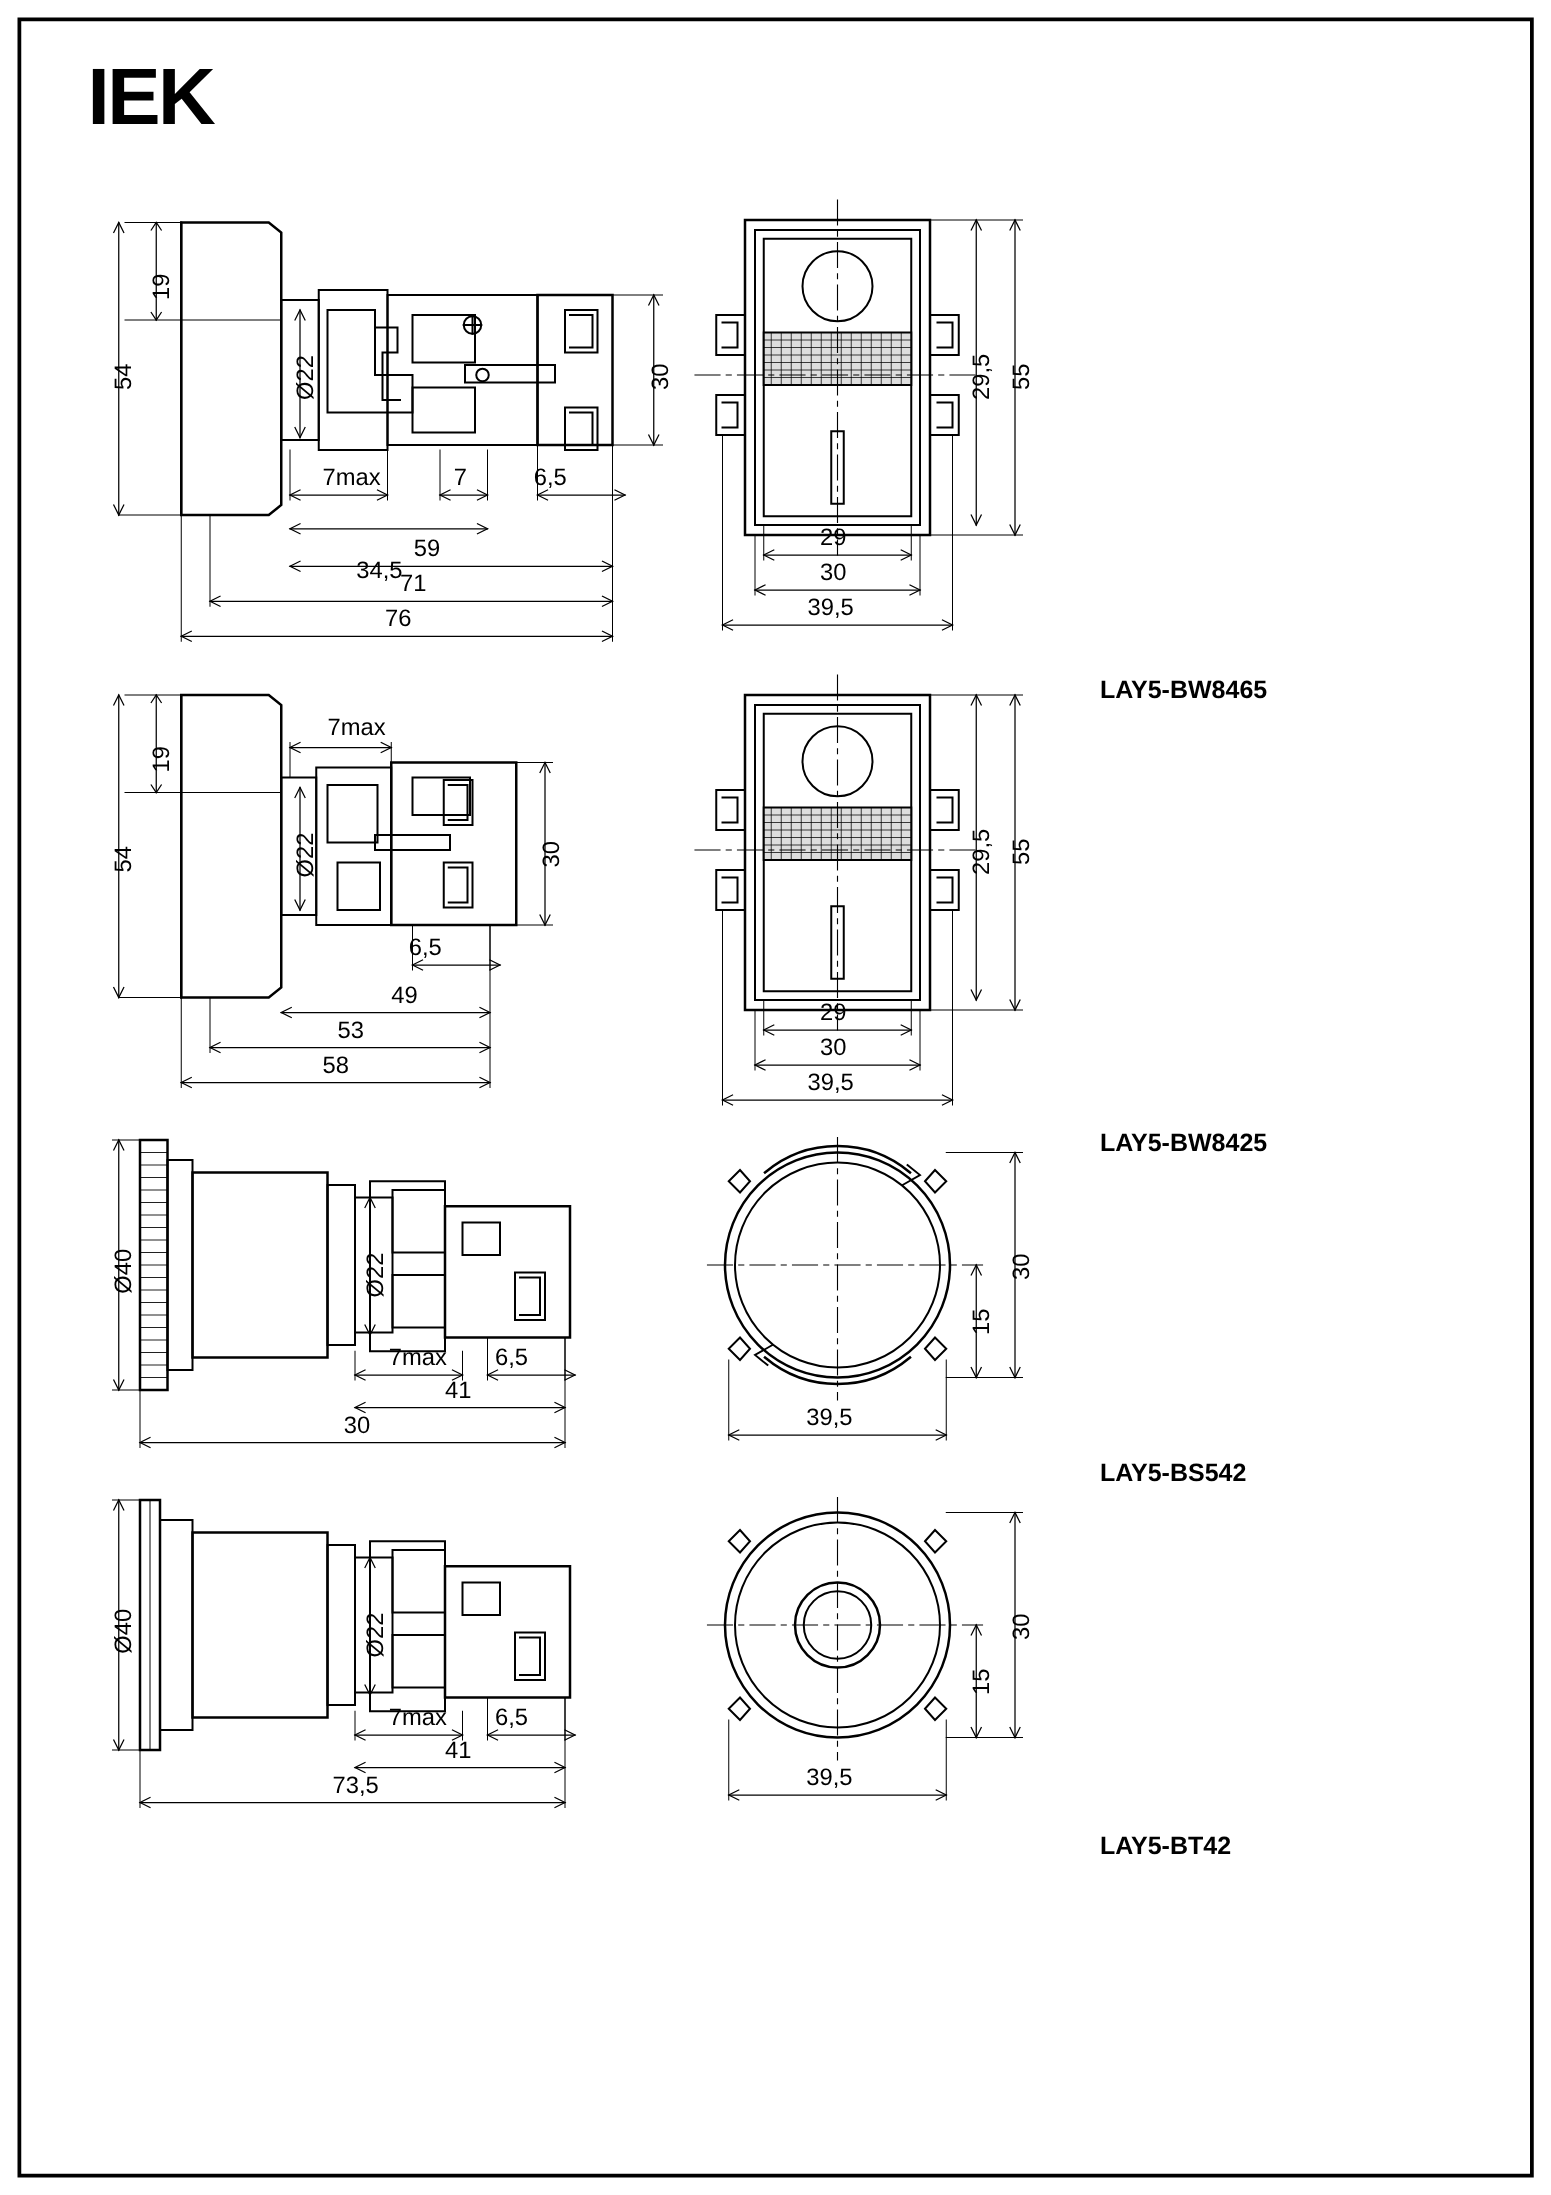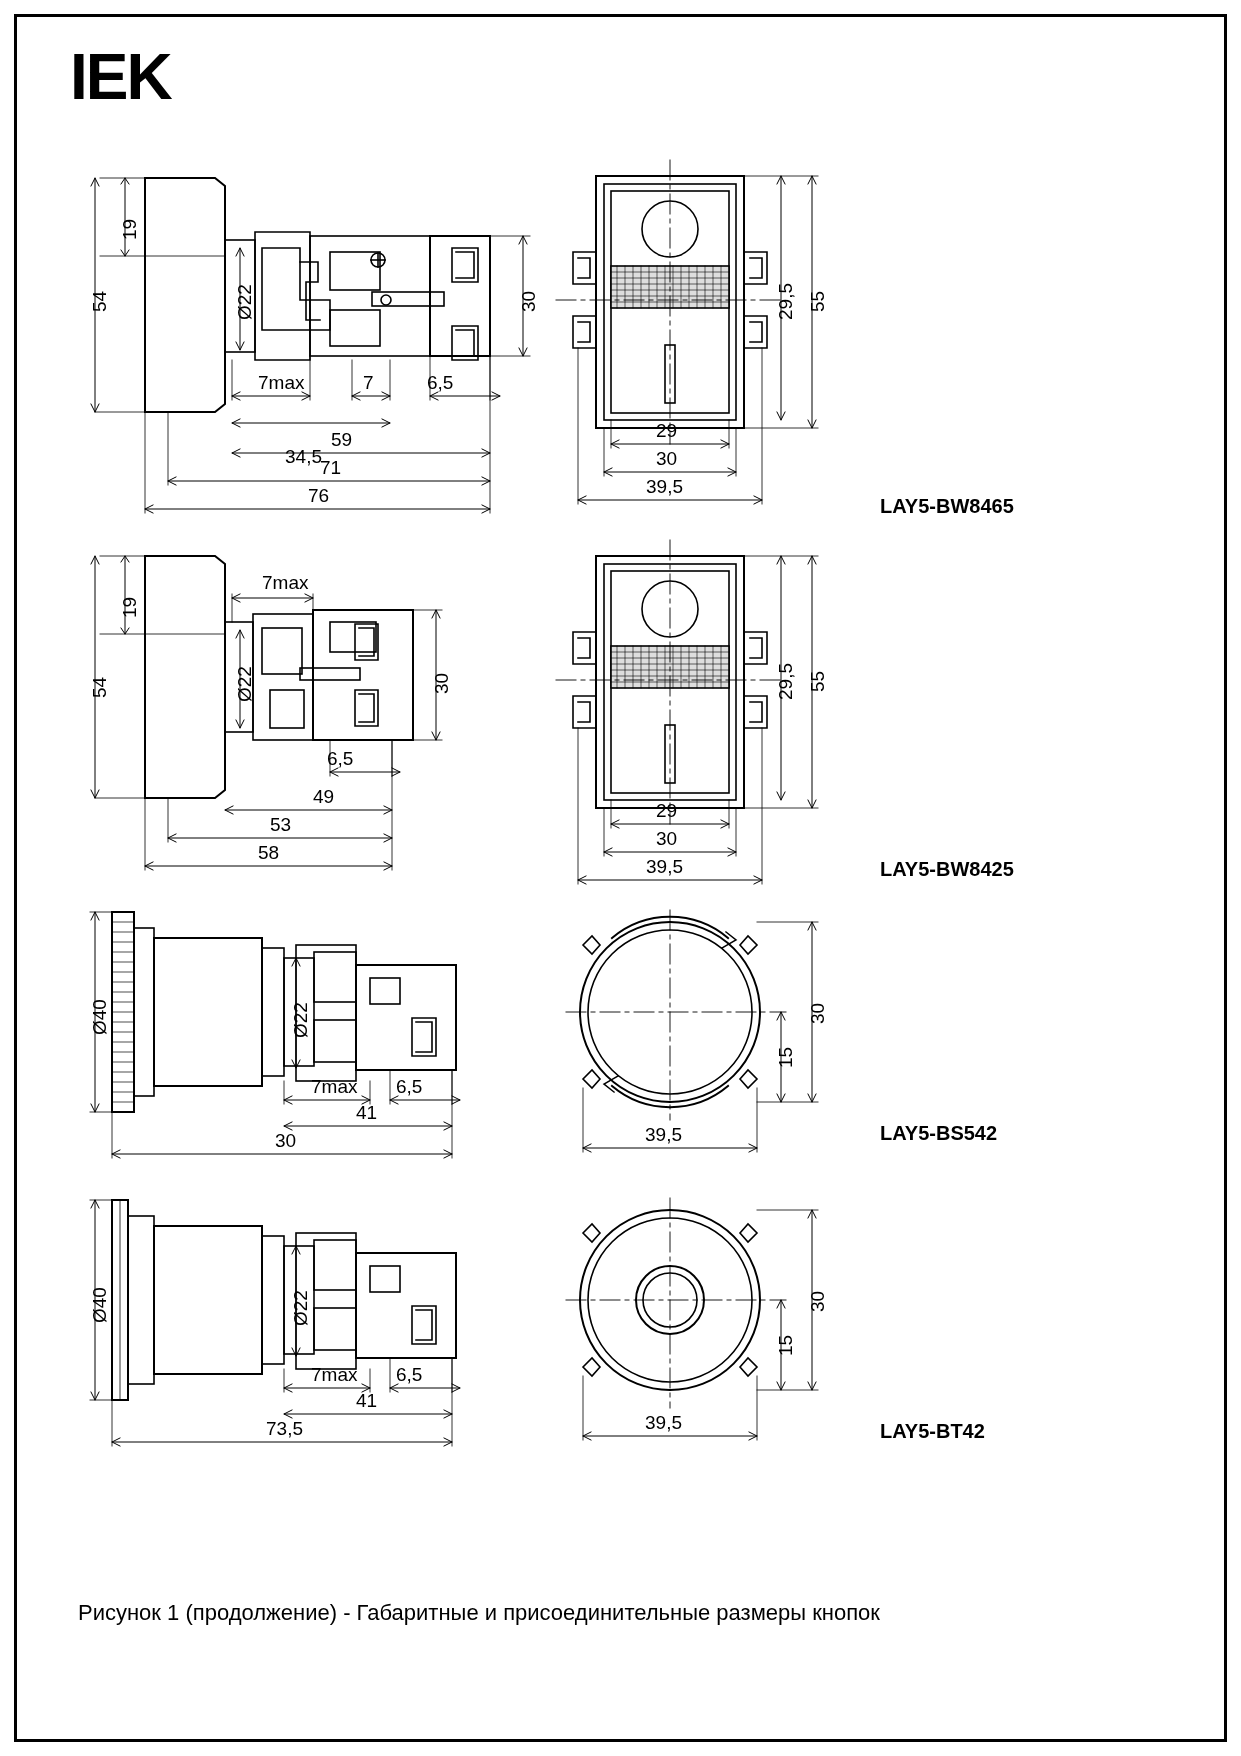--- a/index.html
+++ b/index.html
@@ -7,21 +7,21 @@
   .page{position:relative;width:1241px;height:1756px;margin:0 auto;background:#fff;overflow:hidden;}
   .frame{position:absolute;left:14px;top:14px;width:1213px;height:1728px;border:3px solid #000;box-sizing:border-box;}
 
   
   .logo{position:absolute;left:70px;top:45px;font-size:64px;font-weight:bold;letter-spacing:-2px;font-family:"Liberation Sans",sans-serif;line-height:1;}
 
   
   .canvas{position:absolute;left:0;top:0;width:1241px;height:1756px;pointer-events:none;}
 
   
-  .part-label{position:absolute;font-size:20px;font-weight:bold;font-family:"Liberation Sans",sans-serif;white-space:nowrap;}
+  .part-label{position:absolute;font-size:20px;font-weight:bold;font-family:"Liberation Sans",sans-serif;white-space:nowrap;margin-top:46px;}
 
   .caption{position:absolute;left:78px;top:1600px;font-size:22px;font-family:"Liberation Sans",sans-serif;white-space:nowrap;}
 
   
   .dim{position:absolute;font-size:19px;font-family:"Liberation Sans",sans-serif;white-space:nowrap;}
   .dim.v{transform-origin:left top;transform:rotate(-90deg);}
 </style>
 </head>
 <body>
 
@@ -553,14 +553,13 @@
   <span class="dim" style="left:266px;top:1418px;">73,5</span>
   <span class="dim v" style="left:775px;top:1356px;">15</span>
   <span class="dim v" style="left:807px;top:1312px;">30</span>
   <span class="dim" style="left:645px;top:1412px;">39,5</span>
 
   <div class="part-label" style="left:880px;top:495px;">LAY5-BW8465</div>
   <div class="part-label" style="left:880px;top:858px;">LAY5-BW8425</div>
   <div class="part-label" style="left:880px;top:1122px;">LAY5-BS542</div>
   <div class="part-label" style="left:880px;top:1420px;">LAY5-BT42</div>
 
-  <div class="caption">Рисунок 1 (продолжение) - Габаритные и присоединительные размеры кнопок</div>
 </div>
 
 </body></html>

